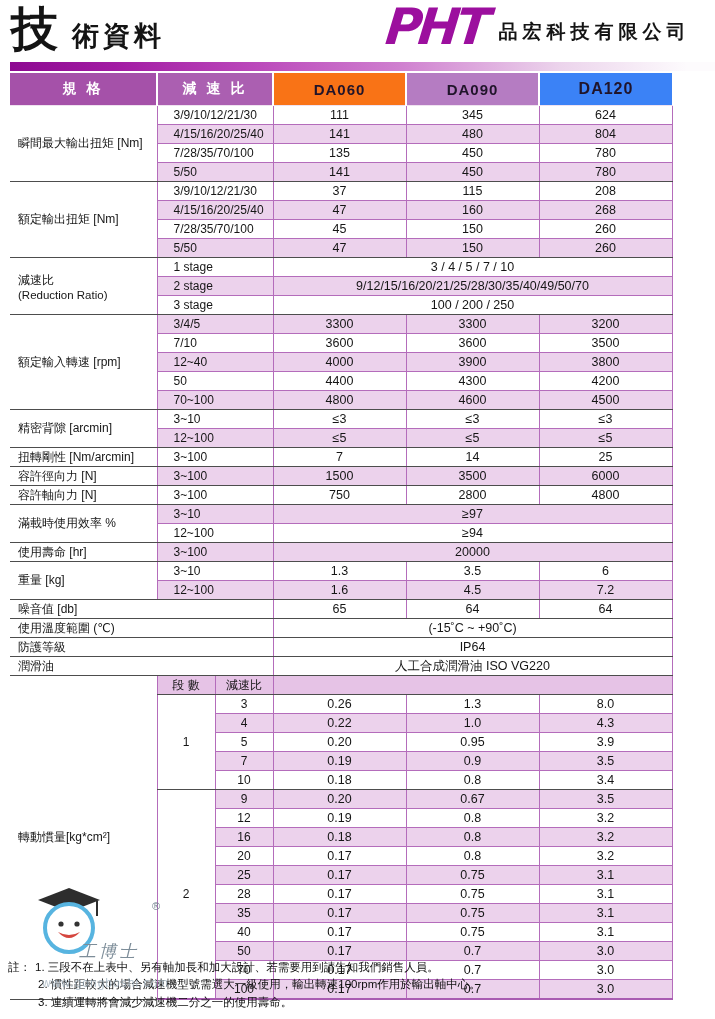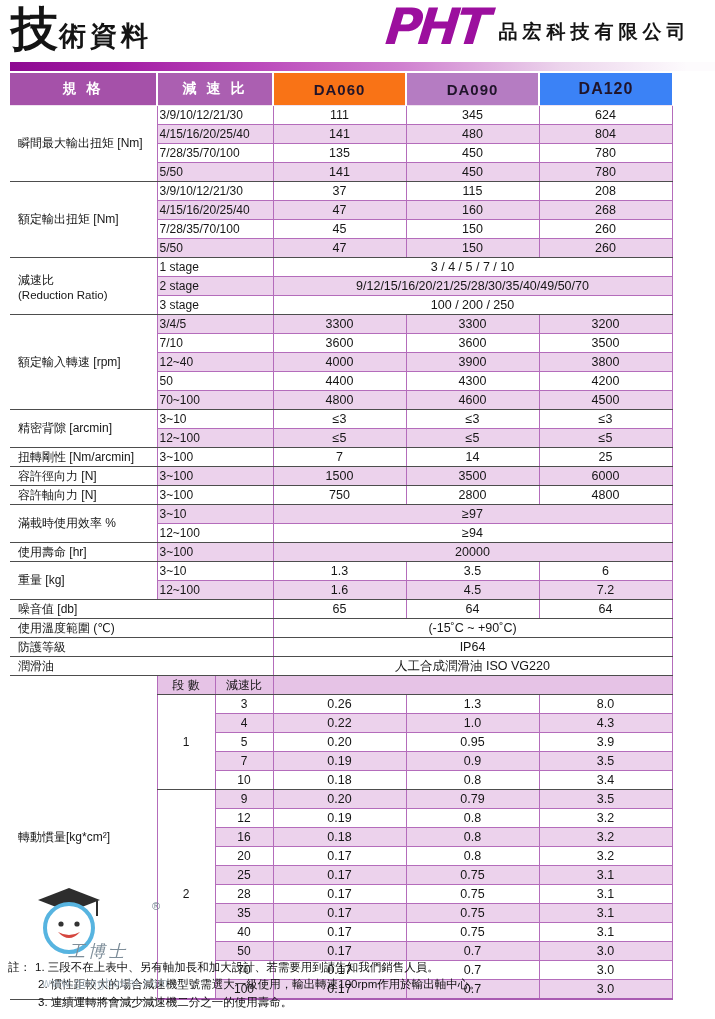--- a/index.html
+++ b/index.html
@@ -2,21 +2,21 @@
 <html><head>
 <meta charset="utf-8">
 <style>
   html,body{margin:0;padding:0}
   body{width:715px;height:1019px;position:relative;background:#fff;
        font-family:"Liberation Sans","DejaVu Sans",sans-serif;color:#141414;overflow:hidden}
 
   
   .titlebar{position:absolute;left:11px;top:4px;display:flex;align-items:baseline}
   .t-big{font-family:"DejaVu Serif","Liberation Serif",serif;font-weight:bold;font-size:47px;line-height:1.05}
-  .t-sub{font-family:"DejaVu Serif","Liberation Serif",serif;font-weight:bold;font-size:27px;letter-spacing:4px;margin-left:1px}
+  .t-sub{font-family:"DejaVu Serif","Liberation Serif",serif;font-weight:bold;font-size:27px;letter-spacing:4px;margin-left:14px}
   .logo-wrap{position:absolute;left:386px;top:4px;display:flex;align-items:flex-end}
   .pht{font-style:italic;font-weight:bold;font-size:50px;line-height:.92;color:#9c0f9e;
        letter-spacing:-4px;transform:skewX(-6deg);font-family:"DejaVu Sans",sans-serif}
   .company{font-family:Liberation Mono, monospace;font-weight:bold;font-size:19px;
            letter-spacing:5px;margin-left:12px;padding-bottom:5px;white-space:nowrap}
   .strip{position:absolute;left:10px;top:62px;width:705px;height:9px;
          background:linear-gradient(90deg,#8d0991 0%,#a21ba3 15%,#bb49bb 35%,#cf7fcf 55%,#ecd4ec 78%,#fdfbfd 96%)}
 
   
   table.spec{position:absolute;left:10px;top:73px;width:662px;border-collapse:collapse;table-layout:fixed}
@@ -27,21 +27,21 @@
   .h1{background:#ab5fb1;color:#fff;font-size:14px;letter-spacing:3px}
   .h2{background:#f97316;color:#20142a;font-size:15px;letter-spacing:1px}
   .h3{background:#b57cc2;color:#20142a;font-size:15px;letter-spacing:1px}
   .h4{background:#3b82f6;color:#20142a;font-size:16px;letter-spacing:1px}
 
   td{height:18px;padding:0;font-size:12px;color:#161616;white-space:nowrap;overflow:hidden;
      border-bottom:1px solid #b46cbb;background:#fff}
   td:last-child{border-right:1px solid #b46cbb}
   .d{text-align:center;border-left:1px solid #b46cbb;font-size:12.5px}
   .sp{text-align:center;border-left:1px solid #b46cbb;font-size:12.5px}
-  .rt{padding-left:2px;border-left:1px solid #b46cbb}
+  .rt{padding-left:16px;border-left:1px solid #b46cbb}
   .lb{padding-left:8px;border-bottom:1px solid #4d4d4d;background:#fff}
   .lb2{padding-left:8px;border-bottom:1px solid #4d4d4d;background:#fff}
   .lb .sm{font-size:11.5px}
   tr.pk td{background:#ecd2ec}
   tr.pk td.lb,tr.pk td.st{background:#fff}
   tr.se td{border-bottom:1px solid #4d4d4d}
   tr.bend td{border-bottom:2px solid #a95cb2}
   .sh{background:#e6c3e6 !important;text-align:center;border-left:1px solid #b46cbb}
   .st{background:#fff;text-align:center;border-left:1px solid #b46cbb}
   .st1{border-bottom:1px solid #4d4d4d}
@@ -50,21 +50,21 @@
   .lbI{border-bottom:2px solid #a95cb2}
 
   
   .notes{position:absolute;left:8px;top:959px;font-size:11.5px;line-height:1.5;color:#0e0e0e;width:700px}
   .notes .ind{padding-left:30px}
   .notes .pfx{margin-right:4px}
 
   
   .wm{position:absolute;left:14px;top:884px;width:190px;height:120px;pointer-events:none}
   .wm .reg{position:absolute;left:138px;top:16px;font-size:11px;color:#6f7f8c}
-  .wm .brand{position:absolute;left:54px;top:56px;font-size:17px;font-style:italic;color:#7d8d99;letter-spacing:3px;
+  .wm .brand{position:absolute;left:65px;top:56px;font-size:17px;font-style:italic;color:#7d8d99;letter-spacing:3px;
              font-family:"DejaVu Serif","Liberation Serif",serif}
   .wm .site{position:absolute;left:28px;top:92px;font-size:12px;color:#9fb0bd;opacity:.75;letter-spacing:1px}
   .wm svg{position:absolute;left:20px;top:2px;opacity:.92}
 </style>
 </head>
 <body>
 
 <div class="titlebar">
   <span class="t-big">技</span>
   <span class="t-sub">術資料</span>
@@ -323,21 +323,21 @@
     <td class="s2">10</td>
     <td class="d">0.18</td>
     <td class="d">0.8</td>
     <td class="d">3.4</td>
   </tr>
 
   <tr class="pk">
     <td class="st st2" rowspan="11">2</td>
     <td class="s2">9</td>
     <td class="d">0.20</td>
-    <td class="d">0.79</td>
+    <td class="d">0.67</td>
     <td class="d">3.5</td>
   </tr>
   <tr>
     <td class="s2">12</td>
     <td class="d">0.19</td>
     <td class="d">0.8</td>
     <td class="d">3.2</td>
   </tr>
   <tr class="pk">
     <td class="s2">16</td>

